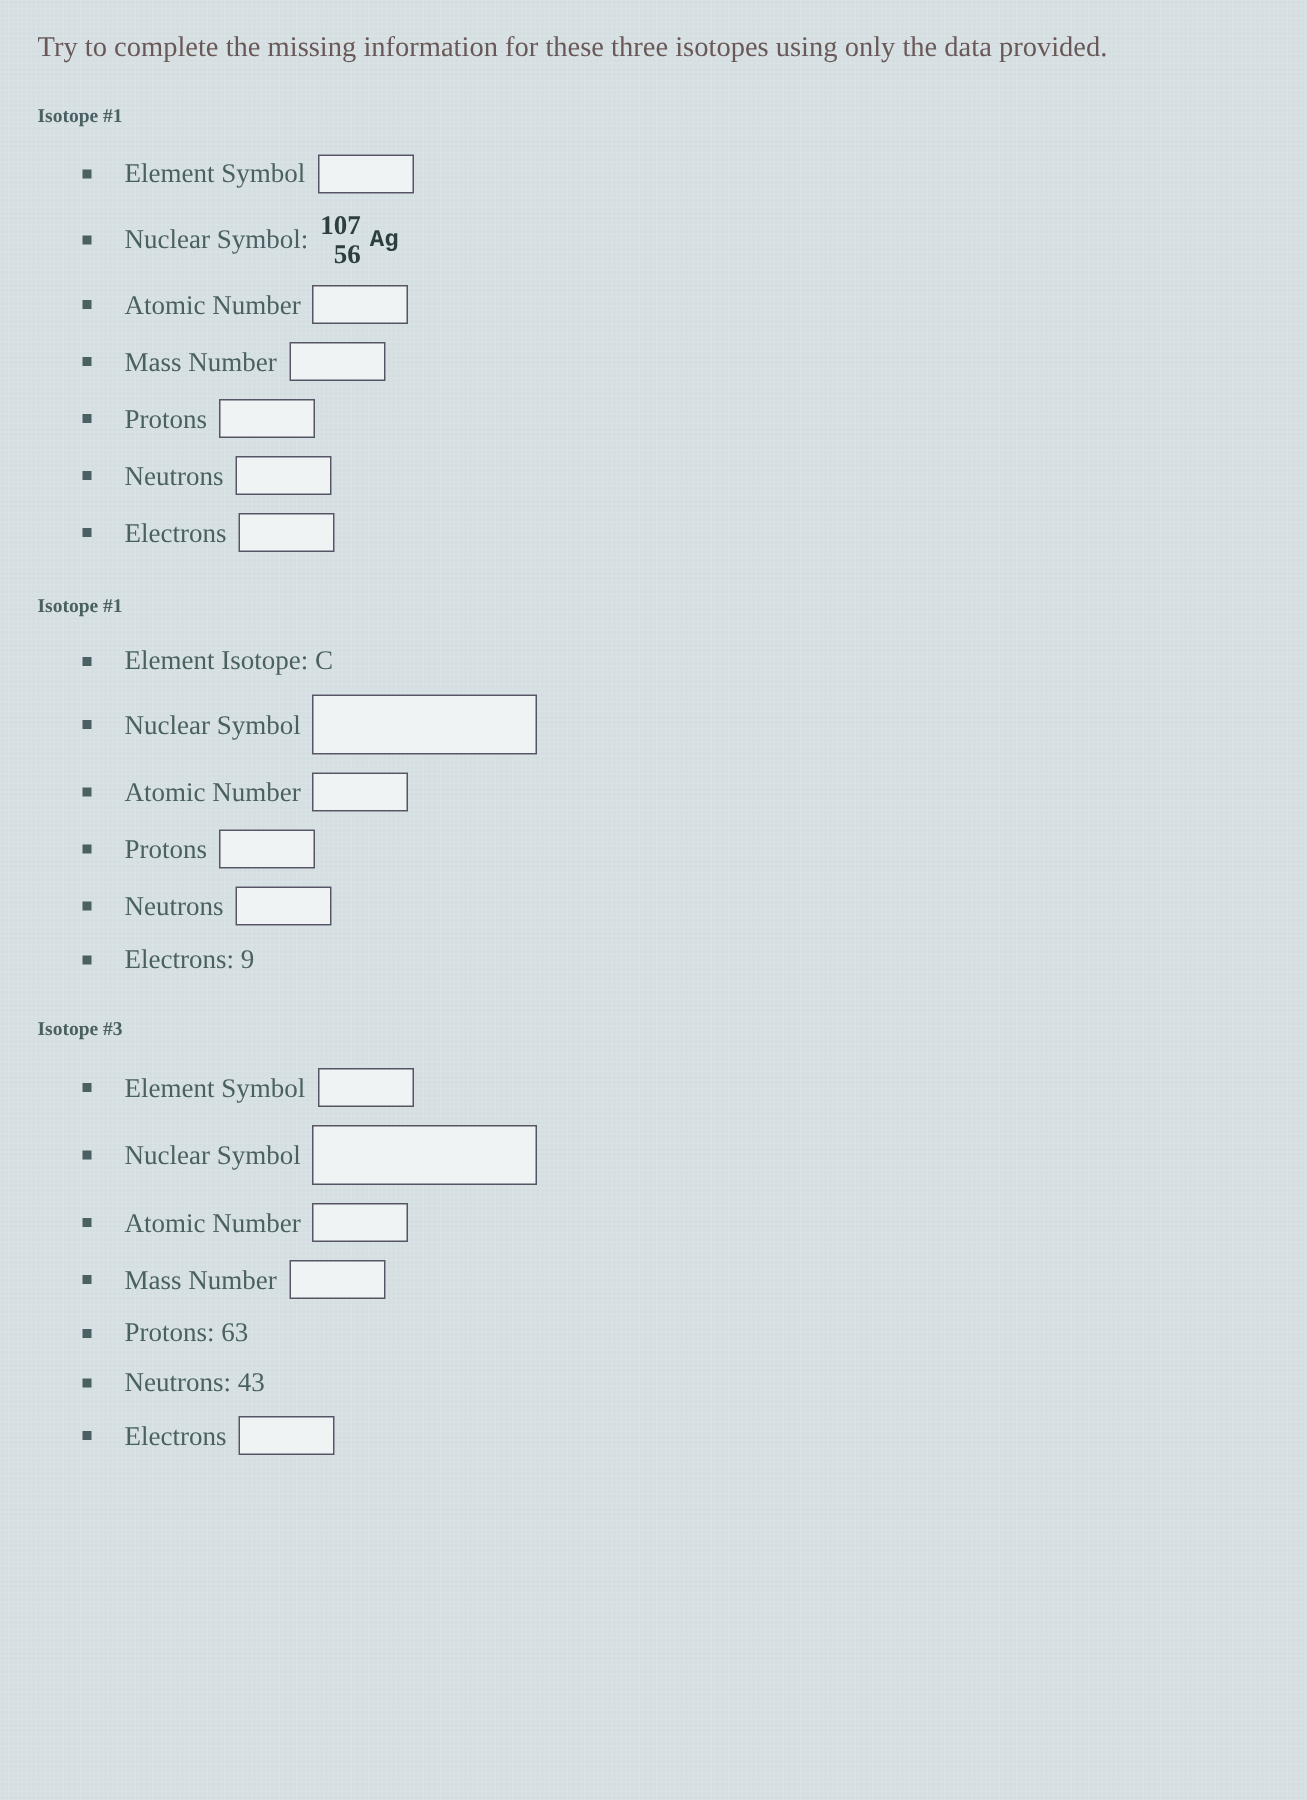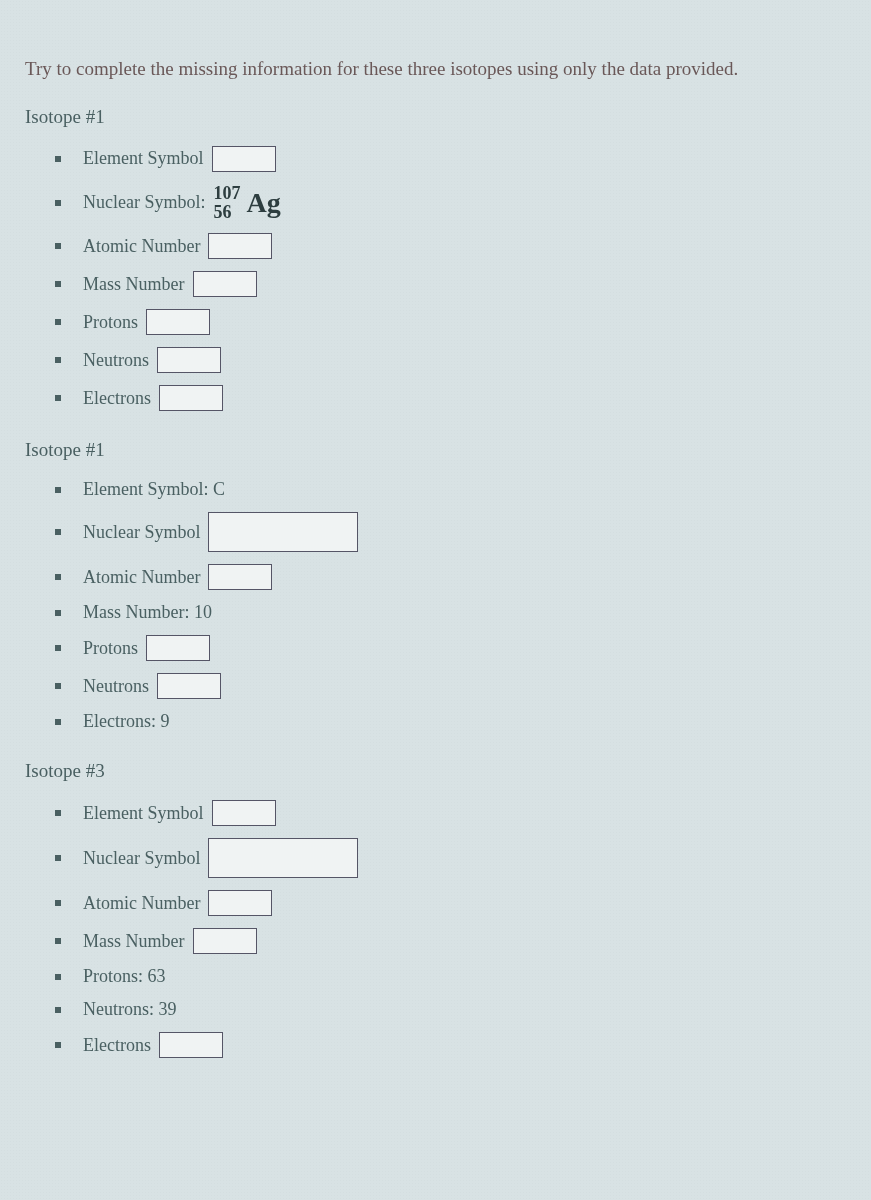--- a/index.html
+++ b/index.html
@@ -8,33 +8,32 @@
     width: 871px;
     min-height: 1200px;
     font-family: Georgia, "Times New Roman", serif;
     background: #d8e2e4;
     background-image: radial-gradient(rgba(0,0,0,0.02) 1px, transparent 1px);
     background-size: 3px 3px;
     color: #3a5a5c;
   }
   .page {
     padding: 20px 25px 20px 25px;
-    margin-top: 37px;
   }
   .instruction {
     font-size: 19px;
     color: #6a5858;
     margin-bottom: 24px;
     line-height: 1.3;
   }
   .iso-header {
-    font-size: 19px;
+    font-size: 13px;
     color: #4a6062;
     margin: 10px 0 18px 0;
-    font-weight: normal;
+    font-weight: bold;
   }
   ul.fields {
     list-style: none;
     padding: 0 0 0 30px;
     margin: 0 0 28px 0;
   }
   ul.fields > li {
     margin: 12px 0;
     font-size: 18px;
     color: #4a6062;
@@ -68,29 +67,31 @@
     color: #4a6062;
   }
   .nuclear-symbol-display {
     display: inline-flex;
     align-items: center;
     gap: 6px;
   }
   .nuc-stack {
     display: inline-flex;
     flex-direction: column;
+    align-items: flex-end;
     line-height: 1.05;
     font-size: 18px;
     font-weight: bold;
     color: #2e3e40;
   }
   .nuc-elem {
-    font-size: 28px;
+    font-size: 16px;
     font-weight: bold;
     color: #2e3e40;
+    font-family: Liberation Mono, monospace;
   }
   li.nuclear-row { margin-bottom: 20px; }
 </style>
 </head>
 <body>
 
 <div class="page">
 
   <div class="instruction">Try to complete the missing information for these three isotopes using only the data provided.</div>
 
@@ -128,32 +129,29 @@
     </li>
     <li>
       <span class="label">Electrons</span>
       <input class="box small" style="">
     </li>
   </ul>
 
   <div class="iso-header">Isotope #1</div>
   <ul class="fields">
     <li>
-      <span class="label">Element Symbol: C</span>
+      <span class="label">Element Isotope: C</span>
     </li>
     <li class="nuclear-row">
       <span class="label">Nuclear Symbol</span>
       <input class="box wide" style="">
     </li>
     <li>
       <span class="label">Atomic Number</span>
       <input class="box small" style="">
-    </li>
-    <li>
-      <span class="label value-text">Mass Number: 10</span>
     </li>
     <li>
       <span class="label">Protons</span>
       <input class="box small" style="">
     </li>
     <li>
       <span class="label">Neutrons</span>
       <input class="box small" style="">
     </li>
     <li>
@@ -176,21 +174,21 @@
       <input class="box small" style="">
     </li>
     <li>
       <span class="label">Mass Number</span>
       <input class="box small" style="">
     </li>
     <li>
       <span class="label value-text">Protons: 63</span>
     </li>
     <li>
-      <span class="label value-text">Neutrons: 39</span>
+      <span class="label value-text">Neutrons: 43</span>
     </li>
     <li>
       <span class="label">Electrons</span>
       <input class="box small" style="">
     </li>
   </ul>
 
 </div>
 
 </body></html>

